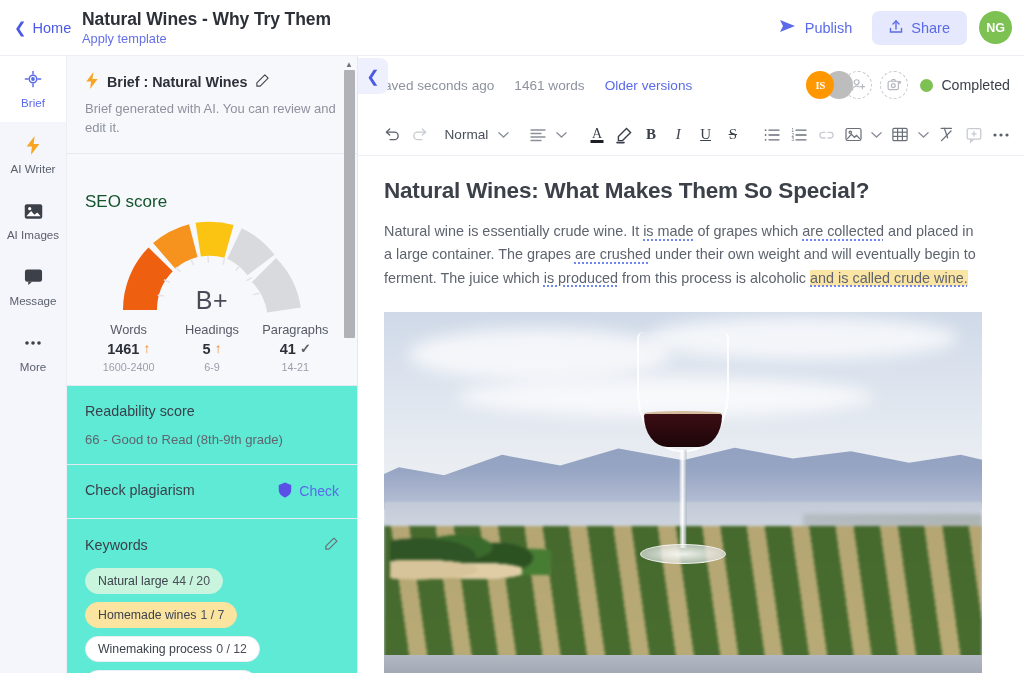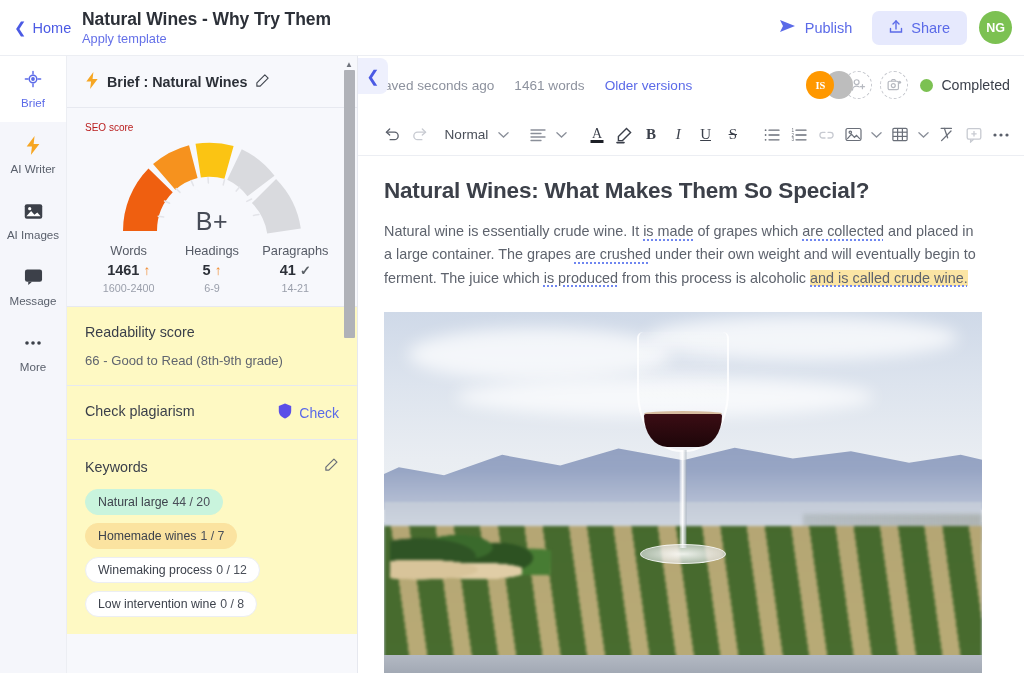--- a/index.html
+++ b/index.html
@@ -71,39 +71,39 @@
     border-right: 1px solid #e6e8ef;
     position: relative;
     overflow: hidden;
   }
   .brief-head { background:#f7f8fc; padding: 16px 18px 15px 18px; }
   .brief-head-title { display: flex; align-items: center; gap: 8px; font-size: 14.3px; color: #2c3038; font-weight: 600; }
   .brief-head-sub { margin-top: 8px; font-size: 13px; color: #8d929e; line-height: 1.45; }
   .divider { height: 1px; background: #e7e9f0; }
 
   .card { background: #f7f8fc; padding: 14px 18px 10px 18px; }
-  .card-title { font-size: 10px; color: #b91c1c; }
+  .card-title { font-size: 17px; color: #14532d; margin-top: 24px; }
 
   
   .gauge-wrap { display:flex; justify-content:center; margin-top: 4px; }
   .gauge { position: relative; width: 186px; height: 100px; }
   .gauge-grade {
     position: absolute; left: 0; right: 0; bottom: 1px; text-align: center;
     font-size: 25px; color: #474c57; letter-spacing: .5px;
   }
   .stats { display: flex; justify-content: space-between; padding: 6px 2px 2px; text-align:center; }
   .stat { flex: 1; }
   .stat-label { font-size: 12.8px; color: #5b6personally; }
   .stat-label { font-size: 12.8px; color: #565b66; }
   .stat-value { margin-top: 4px; font-size: 14.5px; font-weight: 700; color: #2c3038; display:flex; align-items:center; justify-content:center; gap: 4px;}
   .stat-range { margin-top: 4px; font-size: 10.8px; color: #9a9fab; }
   .arr-up { color: #f08a2e; font-size: 13.5px; font-weight: 400; }
   .chk { color: #5b6066; font-size: 13px; }
 
-  .row-card { background:#fef9c3; padding: 17px 18px; }
+  .row-card { background:#5eead4; padding: 17px 18px; }
   .row-card .rc-title { font-size: 14.3px; color: #3a3f4a; }
   .row-card .rc-sub { margin-top: 13px; font-size: 13.1px; color: #60656f; }
   .row-between { display: flex; align-items: flex-start; justify-content: space-between; }
   .check-link { display: flex; align-items: center; gap: 7px; color: #5b6ae8; font-size: 14px; cursor: pointer; }
 
   .kw-head { display:flex; align-items:center; justify-content: space-between; }
   .kw-list { margin-top: 13px; display: flex; flex-wrap: wrap; gap: 8px 6px; }
   .kw {
     border-radius: 13px; padding: 5px 12px; font-size: 12.3px; color: #3d424c;
     background: #ffffff; border: 1px solid #eceef3; white-space: nowrap;
@@ -341,20 +341,21 @@
                 <path d="M8.5 0 L1 10 H6 L5 18 L13 7.5 H7.6 Z" fill="#f6a623"></path>
               </svg>
           </span>
           <span>Brief : Natural Wines</span>
           <span>
             <svg width="15" height="15" viewBox="0 0 16 16" fill="none" stroke="#41464f" stroke-width="1.2">
               <path d="M2 10.5 V14 H5.5 L14 5.5 L10.5 2 Z" stroke-linejoin="round"></path>
             </svg>
           </span>
         </div>
+        <div class="brief-head-sub">Brief generated with AI. You can review and edit it.</div>
       </div>
       <div class="divider"></div>
 
       <div class="card">
         <div class="card-title">SEO score</div>
         <div class="gauge-wrap">
           <div class="gauge">
             <svg width="186" height="100" viewBox="0 0 186 100">
               <g fill="none" stroke-width="34">
                 <path d="M21 94 A72 72 0 0 1 41.6 43.4" stroke="#ef5f10"></path>

